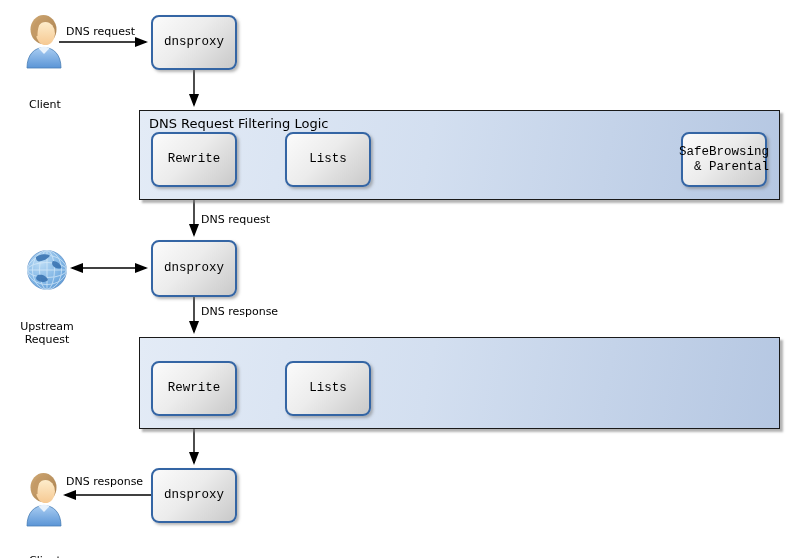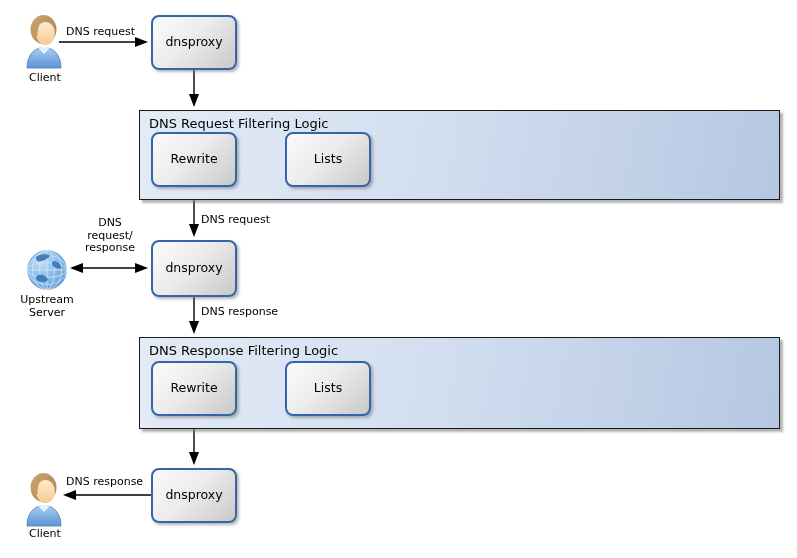--- a/index.html
+++ b/index.html
@@ -8,31 +8,31 @@
     font-family:"DejaVu Sans","Liberation Sans",sans-serif;color:#000;
     overflow:hidden;
   }
   #edges{position:absolute;left:0;top:0;width:797px;height:558px;pointer-events:none;}
   .node{
     position:absolute;width:86px;height:55px;box-sizing:border-box;
     border:2px solid #3465a4;border-radius:8px;
     background:linear-gradient(135deg,#fbfbfb 0%,#ececec 45%,#c9c9c9 100%);
     box-shadow:2px 2px 3px rgba(120,120,120,0.55);
     display:flex;align-items:center;justify-content:center;text-align:right;
-    font-size:12.5px;line-height:1.18;padding:2px;
+    font-size:12.5px;line-height:1.18;padding:2px;font-family:Liberation Mono, monospace;
   }
   .group{
     position:absolute;width:641px;box-sizing:border-box;
     border:1.5px solid #1a1a1a;
     background:linear-gradient(100deg,#e3ebf6 0%,#d3dff0 45%,#b5c7e2 100%);
     box-shadow:3px 3px 2px rgba(130,130,130,0.6);
   }
   .group-title{position:absolute;left:9px;top:5px;font-size:13px;white-space:nowrap;}
   .lbl{position:absolute;font-size:11px;white-space:nowrap;}
-  .lbl.center{text-align:center;white-space:normal;line-height:1.15;}
+  .lbl.center{text-align:center;white-space:normal;line-height:1.15;margin-top:27px;}
   .icon{position:absolute;}
 </style>
 </head>
 <body>
 
 <div id="stage">
 
   <svg id="edges" viewBox="0 0 797 558" xmlns="http://www.w3.org/2000/svg">
     <defs>
       <marker id="ah" markerWidth="13" markerHeight="10" refX="11" refY="5" orient="auto-start-reverse" markerUnits="userSpaceOnUse">
@@ -79,24 +79,24 @@
   <div class="lbl center" style="left:15px;top:72px;width:60px">Client</div>
 
   <div class="lbl" style="left:66px;top:25px">DNS request</div>
 
   <div class="node" style="left:151px;top:15px">dnsproxy</div>
 
   <div class="group" style="left:139px;top:110px;height:90px">
     <div class="group-title">DNS Request Filtering Logic</div>
     <div class="node" style="left:11px;top:21px">Rewrite</div>
     <div class="node" style="left:145px;top:21px">Lists</div>
+    <div class="node" style="left:541px;top:21px">SafeBrowsing &amp; Parental</div>
   </div>
 
   <div class="lbl" style="left:201px;top:213px">DNS request</div>
-  <div class="lbl center" style="left:79px;top:217px;width:62px">DNS request/ response</div>
   <div class="lbl" style="left:201px;top:305px">DNS response</div>
 
   <svg class="icon" style="left:26px;top:249px" width="42" height="42" viewBox="0 0 42 42" xmlns="http://www.w3.org/2000/svg">
     <defs>
       <radialGradient id="globe" cx="0.35" cy="0.3" r="0.9">
         <stop offset="0" stop-color="#bcdcf5"></stop>
           <stop offset="0.6" stop-color="#7db3e4"></stop>
           <stop offset="1" stop-color="#5590cc"></stop>
       </radialGradient>
     </defs>
@@ -108,26 +108,25 @@
       <ellipse cx="21" cy="21" rx="14.5" ry="19.5"></ellipse>
       <line x1="1.5" y1="21" x2="40.5" y2="21"></line>
       <line x1="21" y1="1.5" x2="21" y2="40.5"></line>
     </g>
     <g fill="#3a74b2" opacity="0.9">
       <path d="M10,8 C14,5 20,4.5 24,6.5 C22,10 17,12 13,12.5 C11,12.7 9.5,10 10,8 Z"></path>
       <path d="M27,12 C31,12 35,15 35.5,19 C32,20.5 28,19 26.5,16 C25.8,14.5 26,12.5 27,12 Z"></path>
       <path d="M12,26 C16,25 21,27 22,31 C19,34 13,33.5 10.5,30.5 C9.5,29 10.5,26.5 12,26 Z"></path>
     </g>
   </svg>
-  <div class="lbl center" style="left:11px;top:294px;width:72px">Upstream Server</div>
+  <div class="lbl center" style="left:11px;top:294px;width:72px">Upstream Request</div>
 
   <div class="node" style="left:151px;top:240px;height:57px">dnsproxy</div>
 
   <div class="group" style="left:139px;top:337px;height:92px">
-    <div class="group-title">DNS Response Filtering Logic</div>
     <div class="node" style="left:11px;top:23px">Rewrite</div>
     <div class="node" style="left:145px;top:23px">Lists</div>
   </div>
 
   <div class="node" style="left:151px;top:468px">dnsproxy</div>
 
   <div class="lbl" style="left:66px;top:475px">DNS response</div>
 
   <svg class="icon" style="left:25px;top:471px" width="38" height="56" viewBox="0 0 38 56" xmlns="http://www.w3.org/2000/svg">
     <path d="M2,55 C2,41 10,34.5 19,34.5 C28,34.5 36,41 36,55 Z" fill="url(#shirt)" stroke="#4a7fb5" stroke-width="0.8"></path>

